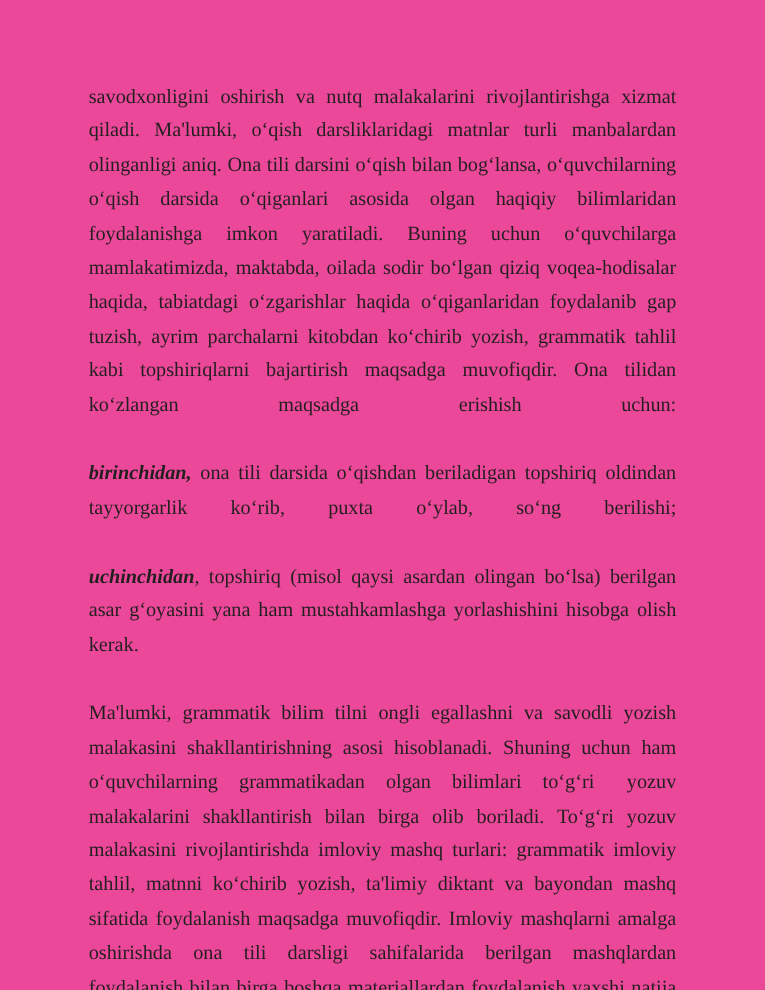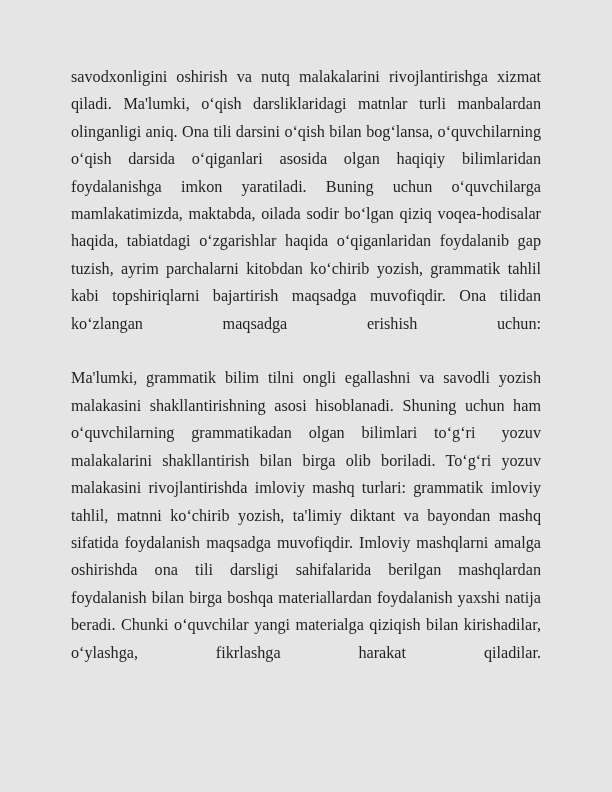--- a/index.html
+++ b/index.html
@@ -57,30 +57,36 @@
   }
 
   .wide-gap {
     display: inline-block;
     width: 26px;
   }
 </style>
 </head>
 <body style="background: rgb(255, 255, 255);">
 
-<div class="page" style="background: #e5e5e5;">
+<div class="page" style="background: #ec4899;">
 
   <div class="text-column">
 
     <p class="para">
       <span>savodxonligini oshirish va nutq malakalarini rivojlantirishga xizmat qiladi. Ma'lumki, oʻqish darsliklaridagi matnlar turli manbalardan olinganligi aniq. Ona tili darsini oʻqish bilan bogʻlansa, oʻquvchilarning oʻqish darsida oʻqiganlari asosida olgan haqiqiy bilimlaridan foydalanishga imkon yaratiladi. Buning uchun oʻquvchilarga mamlakatimizda, maktabda, oilada sodir boʻlgan qiziq voqea-hodisalar haqida, tabiatdagi oʻzgarishlar haqida oʻqiganlaridan foydalanib gap tuzish, ayrim parchalarni kitobdan koʻchirib yozish, grammatik tahlil kabi topshiriqlarni bajartirish maqsadga muvofiqdir. Ona tilidan koʻzlangan maqsadga erishish uchun:</span>
     </p>
 
+    <p class="para">
+      <span class="lead">birinchidan,</span><span> ona tili darsida oʻqishdan beriladigan topshiriq oldindan tayyorgarlik koʻrib, puxta oʻylab, soʻng berilishi;</span>
+    </p>
 
 
+    <p class="para">
+      <span class="lead">uchinchidan</span><span>, topshiriq (misol qaysi asardan olingan boʻlsa) berilgan asar gʻoyasini yana ham mustahkamlashga yorlashishini hisobga olish kerak.</span>
+    </p>
 
     <p class="para">
       <span>Ma'lumki, grammatik bilim tilni ongli egallashni va savodli yozish malakasini shakllantirishning asosi hisoblanadi. Shuning uchun ham oʻquvchilarning grammatikadan olgan bilimlari toʻgʻri</span><span class="wide-gap"></span><span>yozuv malakalarini shakllantirish bilan birga olib boriladi. Toʻgʻri yozuv malakasini rivojlantirishda imloviy mashq turlari: grammatik imloviy tahlil, matnni koʻchirib yozish, ta'limiy diktant va bayondan mashq sifatida foydalanish maqsadga muvofiqdir. Imloviy mashqlarni amalga oshirishda ona tili darsligi sahifalarida berilgan mashqlardan foydalanish bilan birga boshqa materiallardan foydalanish yaxshi natija beradi. Chunki oʻquvchilar yangi materialga qiziqish bilan kirishadilar, oʻylashga, fikrlashga harakat qiladilar.</span>
     </p>
 
   </div>
 
 </div>
 
 </body></html>

